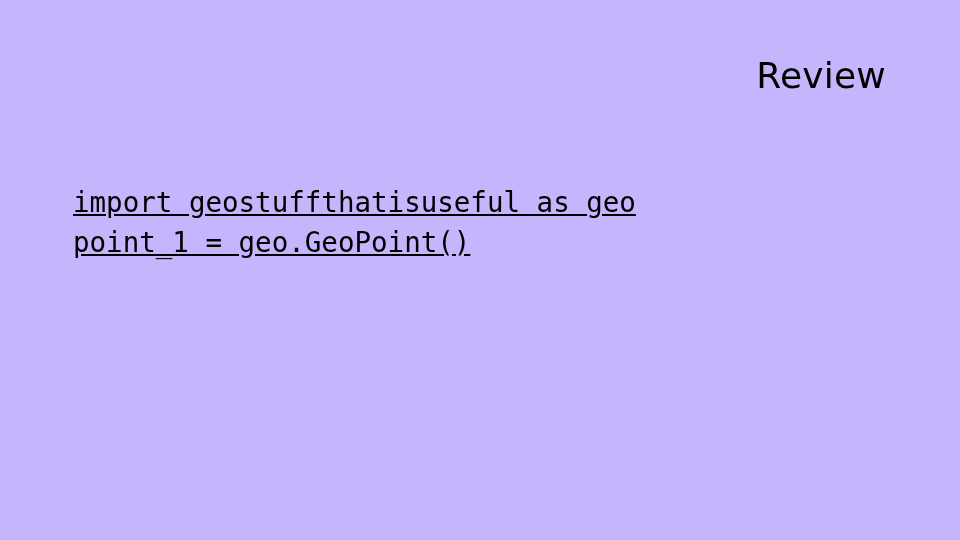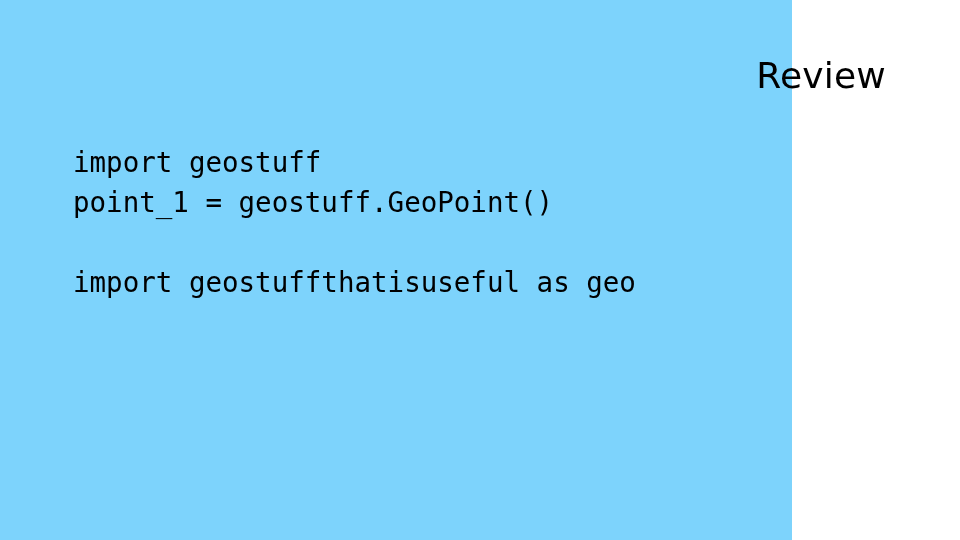--- a/index.html
+++ b/index.html
@@ -13,23 +13,23 @@
     font-family: "Liberation Sans", sans-serif;
     overflow: hidden;
     position: relative;
     -webkit-font-smoothing: none;
   }
 
   .slide {
     position: absolute;
     top: 0;
     left: 0;
-    width: 792px;
+    width: 960px;
     height: 540px;
-    background: #7dd3fc;
+    background: #c4b5fd;
   }
 
   
   .slide-title {
     position: absolute;
     left: 0;
     top: 55px;
     width: 886px;
     text-align: right;
     font-family: "DejaVu Sans", sans-serif;
@@ -47,20 +47,21 @@
     left: 73px;
     top: 142px;
     width: 820px;
   }
 
   .code-group {
     margin: 0 0 40px 0;
   }
   .code-group:last-child {
     margin-bottom: 4px;
+    text-decoration: underline;
   }
 
   .code-line {
     font-family: "DejaVu Sans Mono", "Liberation Mono", monospace;
     font-size: 27.5px;
     line-height: 40px;
     height: 40px;
     color: #000000;
     white-space: pre;
     letter-spacing: 0px;
@@ -68,26 +69,23 @@
 </style>
 </head>
 <body>
 
 <div class="slide">
 
   <div class="slide-title">Review</div>
 
   <div class="code-body">
 
-    <div class="code-group">
-      <div class="code-line">import geostuff</div>
-      <div class="code-line">point_1 = geostuff.GeoPoint()</div>
-    </div>
 
     <div class="code-group">
     </div>
 
     <div class="code-group">
       <div class="code-line">import geostuffthatisuseful as geo</div>
+      <div class="code-line">point_1 = geo.GeoPoint()</div>
     </div>
 
   </div>
 </div>
 
 </body></html>

